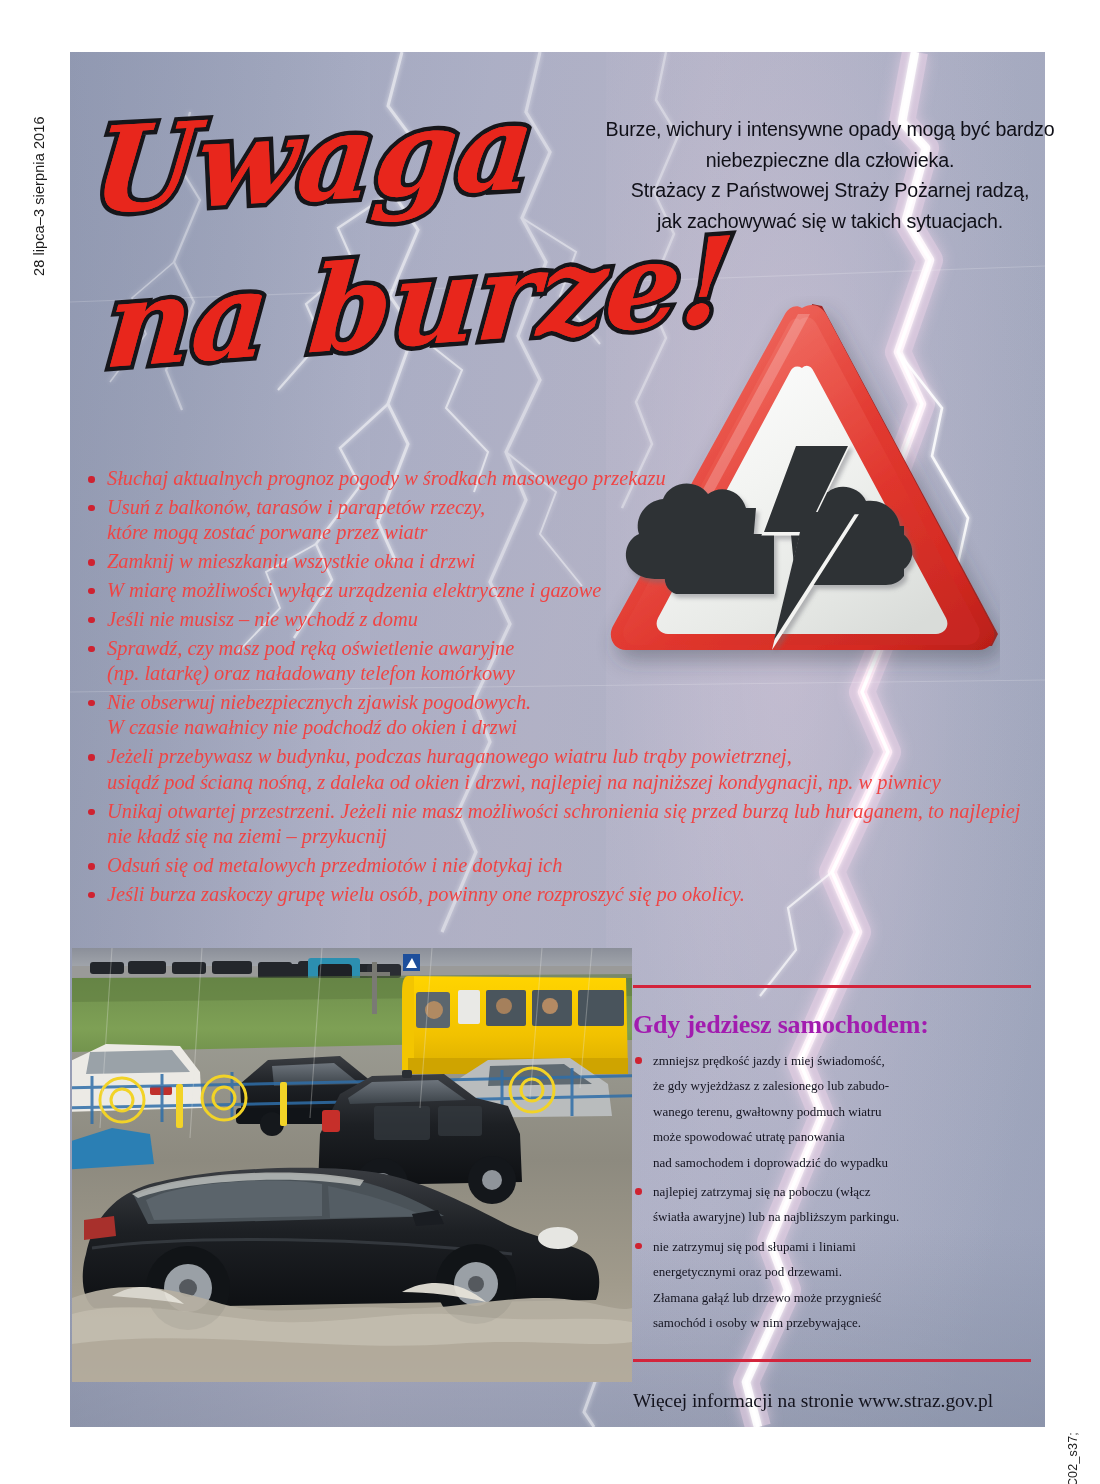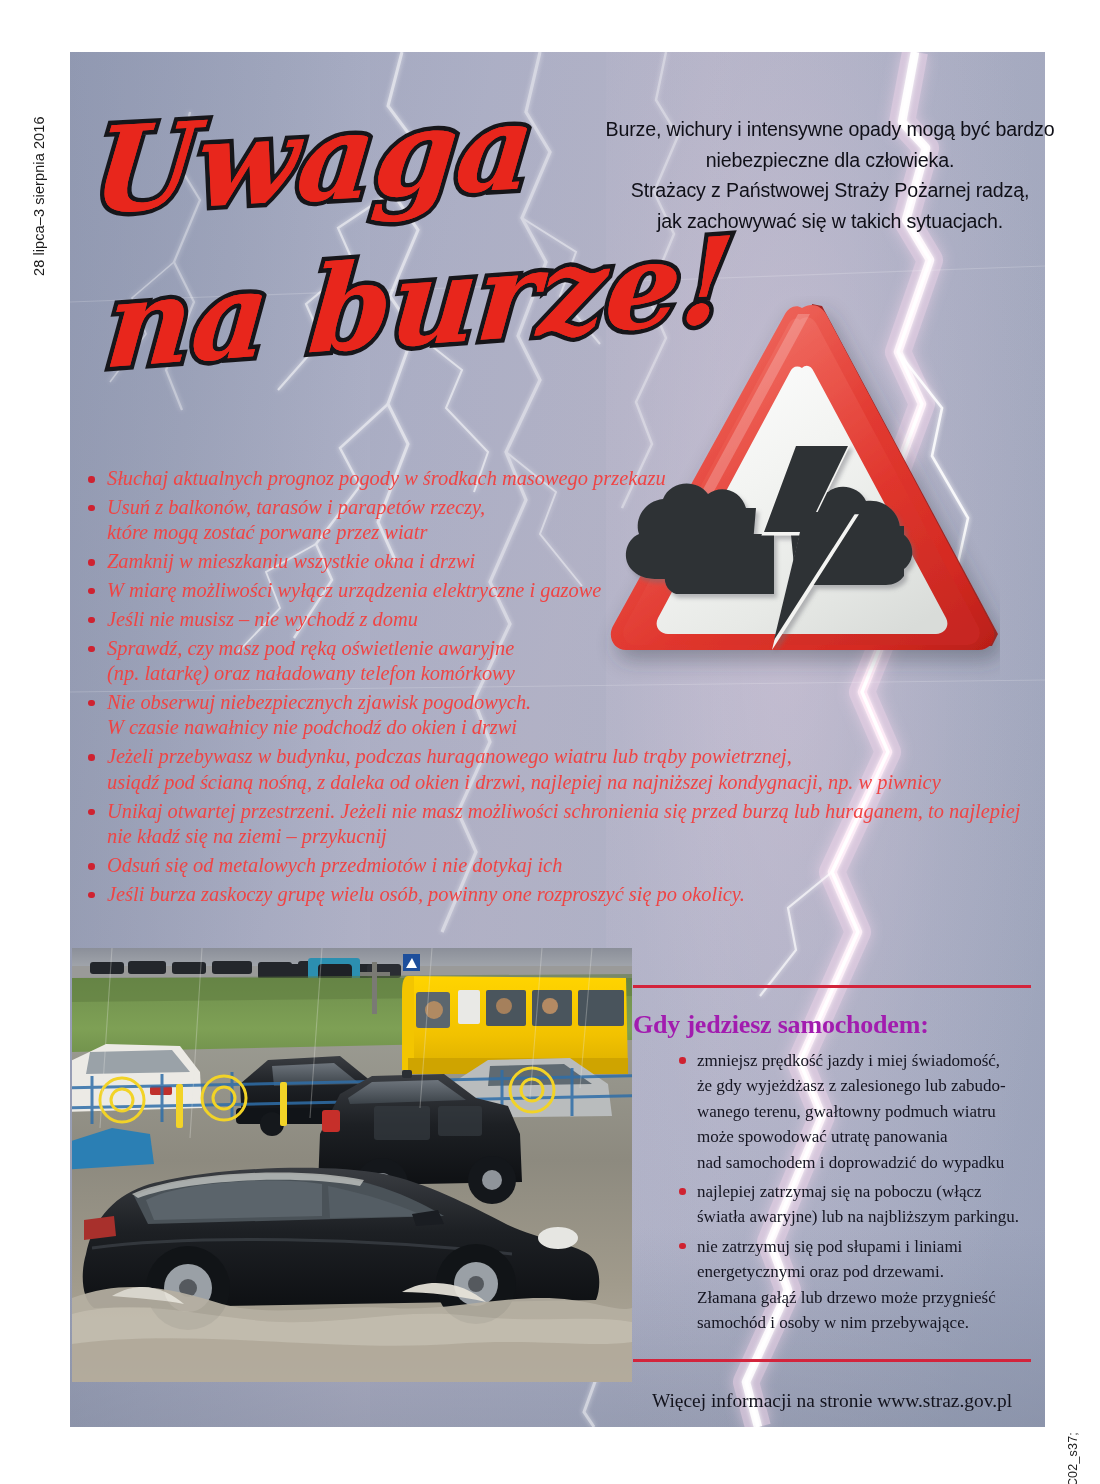--- a/index.html
+++ b/index.html
@@ -218,24 +218,23 @@
     font-family: "Liberation Serif", serif;
     font-weight: 700;
     font-size: 26px;
     color: #a21caf;
     margin-top: 22px;
     margin-bottom: 8px;
     letter-spacing: -0.2px;
   }
   #car-list {
     font-family: "Liberation Serif", serif;
-    font-size: 17px;
+    font-size: 13px;
     line-height: 25.4px;
     color: #141420;
-    margin-left: 44px;
   }
   #car-list .li {
     position: relative;
     padding-left: 20px;
     margin-bottom: 4px;
   }
   #car-list .li::before {
     content: "";
     position: absolute;
     left: 2px;
@@ -244,21 +243,20 @@
     height: 6.5px;
     border-radius: 50%;
     background: #cf2230;
   }
   #car-list .li .ln { display: block; }
   #rule-bottom {
     margin-top: 24px;
   }
   #footer-note {
     margin-top: 28px;
-    text-align: center;
     font-family: "Liberation Serif", serif;
     font-size: 19.4px;
     color: #13131d;
     width: 398px;
   }
 </style>
 </head>
 <body>
 
 <div id="page">

